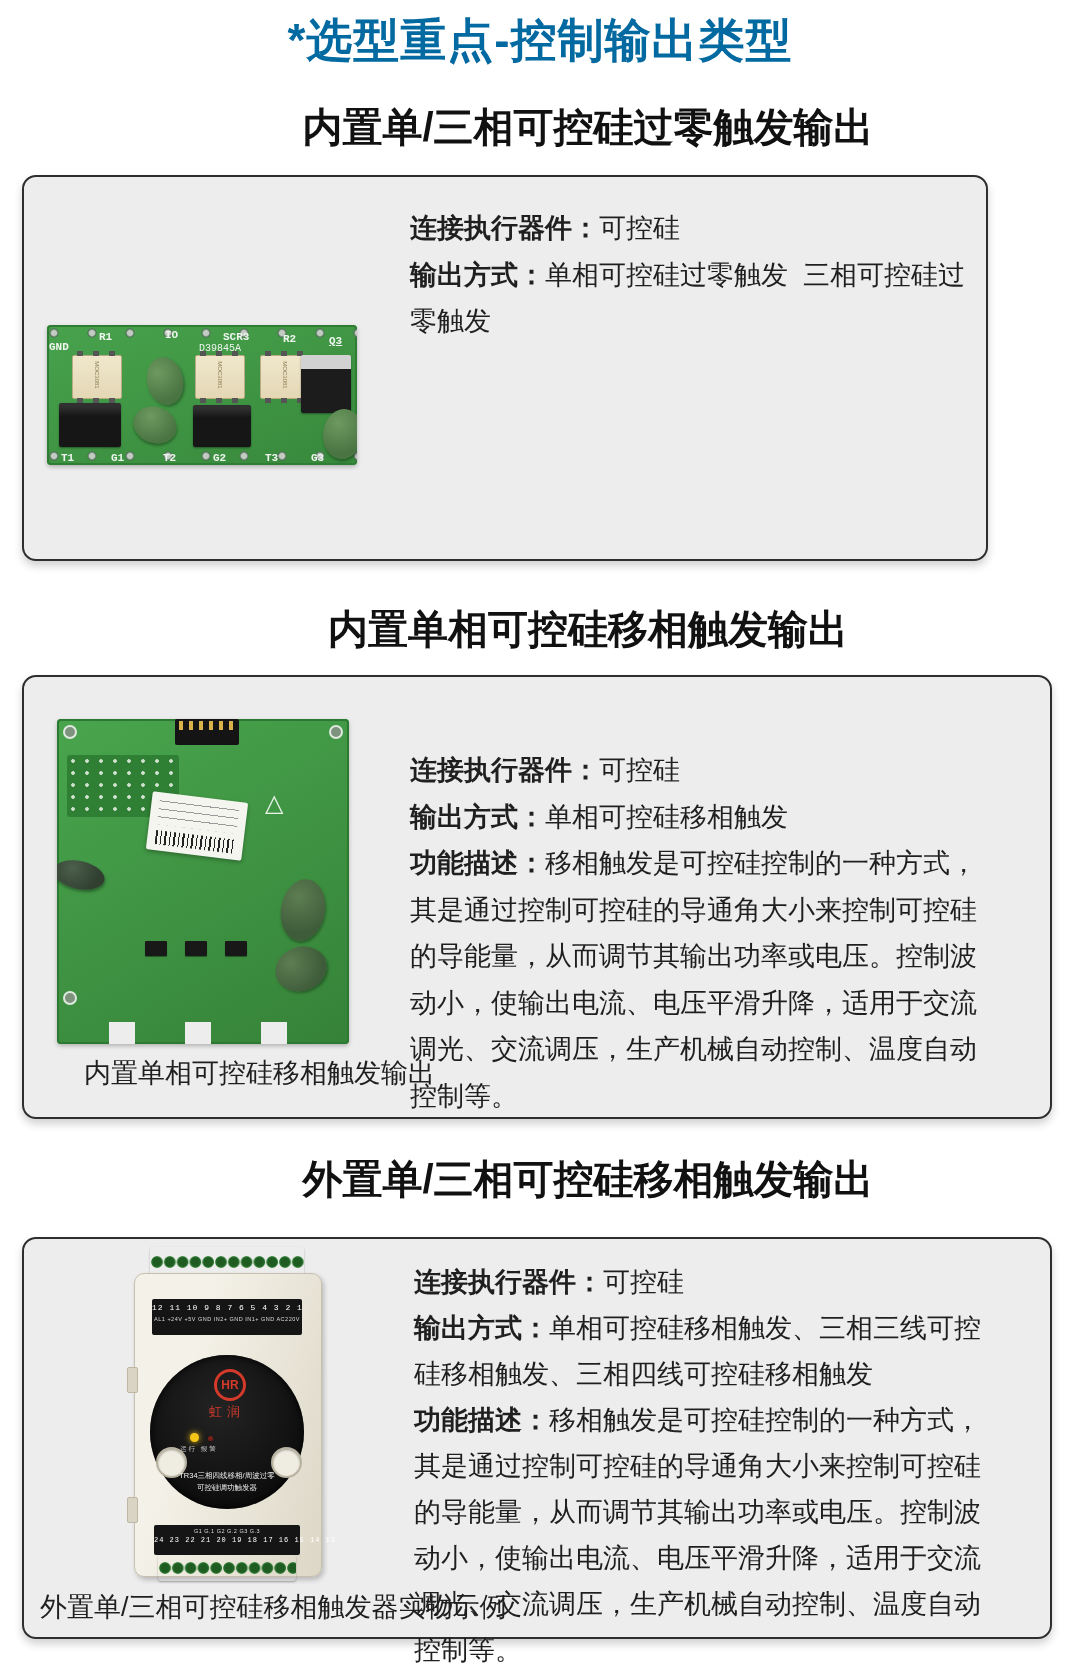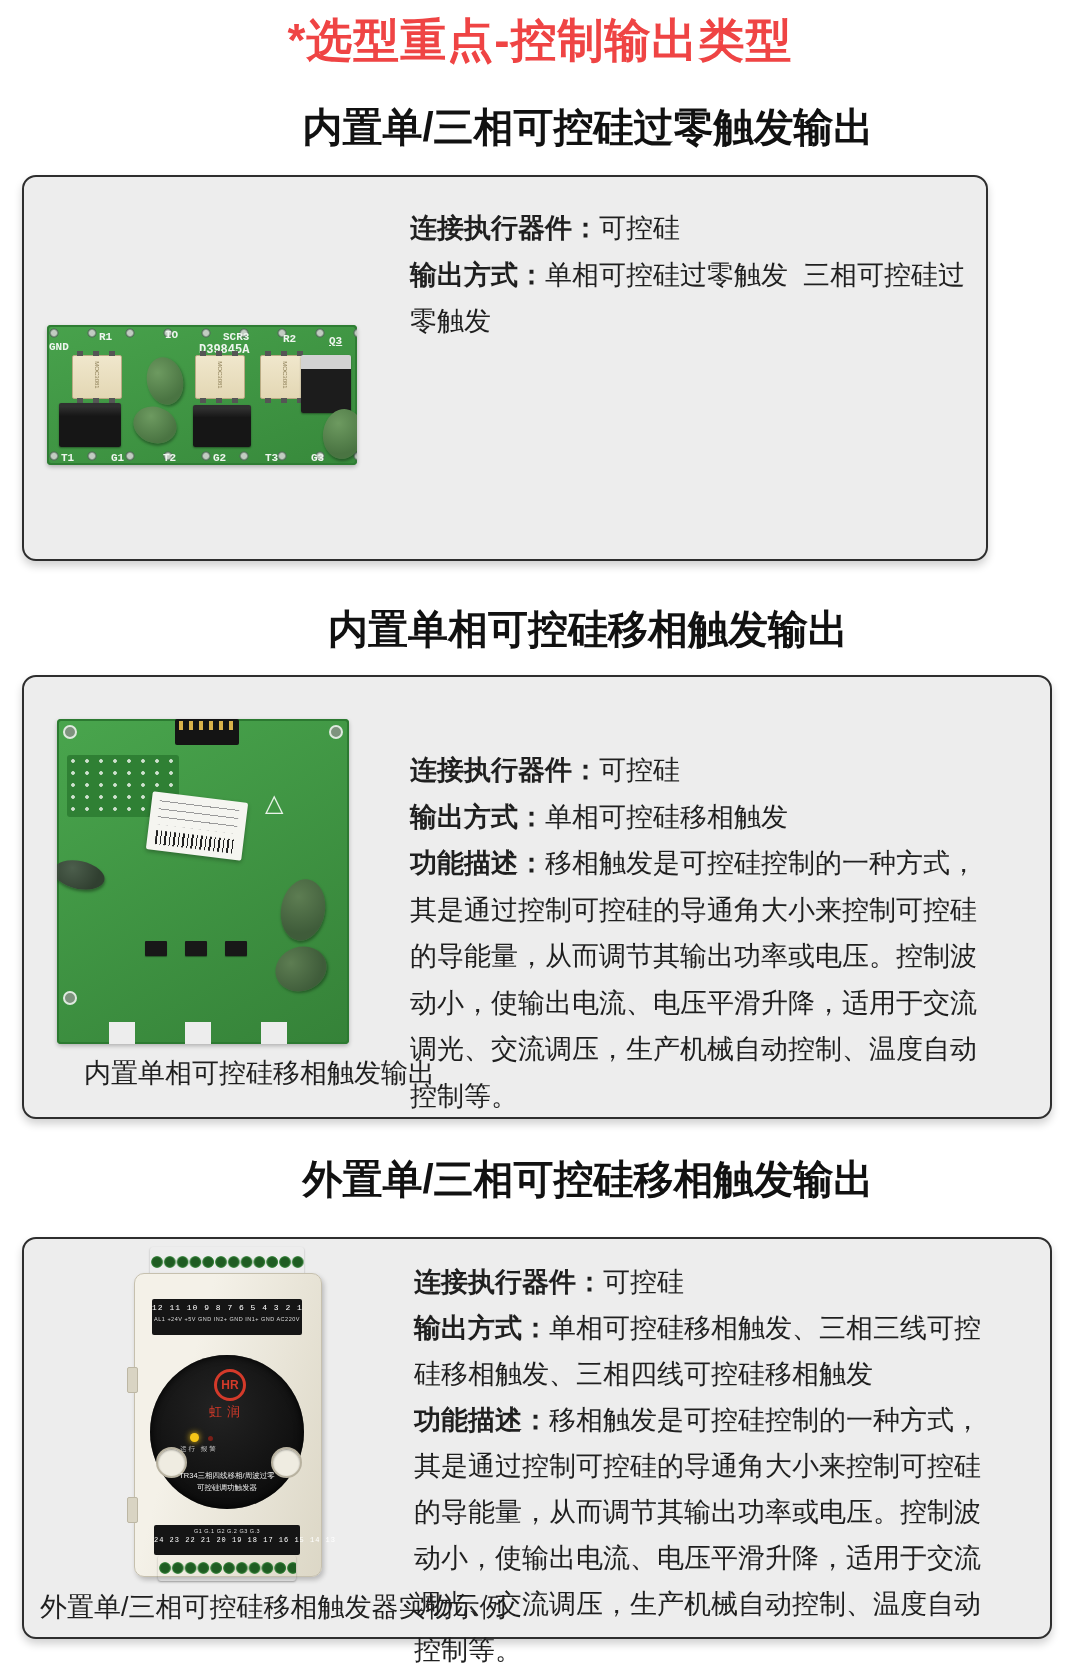--- a/index.html
+++ b/index.html
@@ -2,21 +2,21 @@
 <html><head>
 <meta charset="utf-8">
 <style>
   html,body{margin:0;padding:0;}
   body{
     width:1080px;height:1666px;position:relative;background:#ffffff;
     font-family:"Liberation Sans","DejaVu Sans",sans-serif;color:#1f1f1f;overflow:hidden;
   }
   .page-title{
     position:absolute;left:0;top:10px;width:1080px;text-align:center;
-    font-size:46px;font-weight:800;color:#ef4444;letter-spacing:1px;margin:0;
+    font-size:46px;font-weight:800;color:#0369a1;letter-spacing:1px;margin:0;
   }
   .section-heading{
     position:absolute;left:0;width:1080px;text-align:center;margin:0;
     font-size:40px;font-weight:600;color:#111;padding-left:48px;
   }
   .card{
     position:absolute;background:#ededed;border:2px solid #2e2e2e;border-radius:14px;
     box-shadow:0 5px 9px rgba(0,0,0,.18);
   }
   .textblock{position:absolute;}
@@ -25,21 +25,21 @@
   .caption{position:absolute;font-size:27px;color:#1f1f1f;}
 
   
   .pcb1{position:absolute;left:23px;top:148px;width:310px;height:140px;overflow:hidden;
     background:linear-gradient(160deg,#48a24c,#37893b);border-radius:4px;
     box-shadow:inset 0 0 0 2px #2e7d33, 0 2px 4px rgba(0,0,0,.25);}
   .holerow{position:absolute;left:0;width:100%;height:13px;
     background-image:radial-gradient(circle at 7px 6px,#c2ccc2 2.5px,#4f6d55 4.2px,rgba(0,0,0,0) 5px);
     background-size:38px 13px;background-repeat:repeat-x;}
   .silk{position:absolute;color:#eef5ee;font-weight:700;font-size:11px;font-family:"Liberation Mono","DejaVu Sans Mono",monospace;}
-  .silk.small{font-size:12px;font-weight:700;padding-left:40px;}
+  .silk.small{font-size:10px;font-weight:400;padding-left:40px;}
   .chip{position:absolute;width:48px;height:42px;background:linear-gradient(180deg,#f0e7cc,#e3d7b4);
     border:1px solid #b9ab84;border-radius:2px;}
   .chip .pins{position:absolute;left:4px;width:40px;height:5px;
     background:repeating-linear-gradient(90deg,#555 0 6px,rgba(0,0,0,0) 6px 16px);}
   .chip .pins.top{top:-5px;} .chip .pins.bot{bottom:-5px;}
   .chip .cname{position:absolute;left:-6px;top:16px;width:60px;text-align:center;
     font-size:6px;color:#8d7f57;transform:rotate(90deg);}
   .blackpart{position:absolute;background:linear-gradient(180deg,#303030 8%,#161616 30%);
     border-radius:2px;box-shadow:0 1px 2px rgba(0,0,0,.4);}
   .blackpart.tab{background:linear-gradient(180deg,#d2d2d2 24%,#1c1c1c 24%);}

